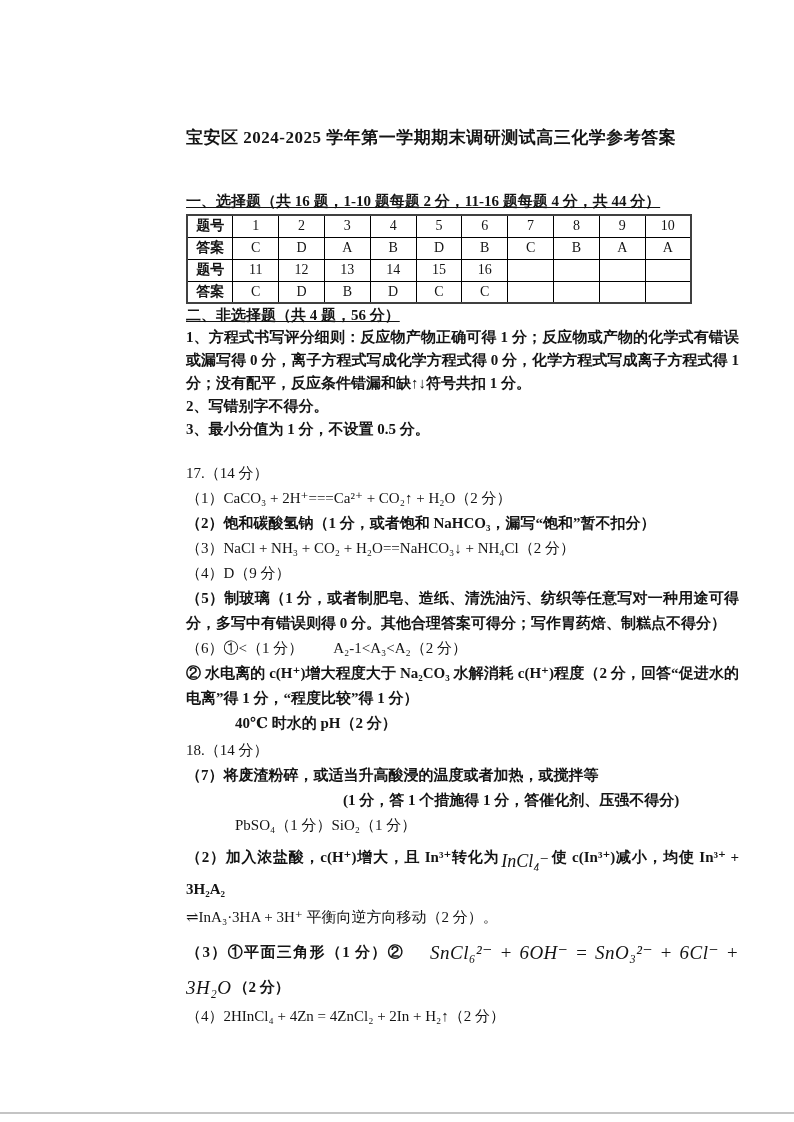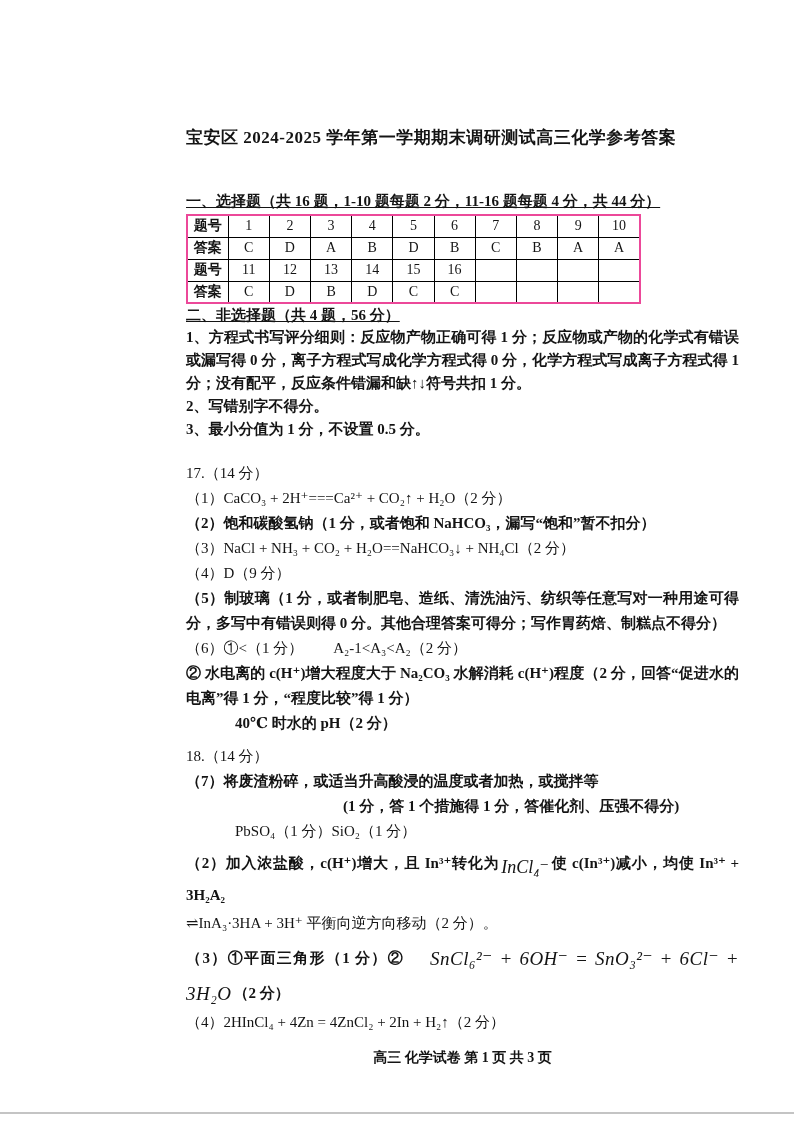--- a/index.html
+++ b/index.html
@@ -14,36 +14,36 @@
     position:absolute; left:186px; top:126px; width:553px;
   }
   .title {
     font-size:17px; line-height:24px; font-weight:700;
     margin-bottom:40px; letter-spacing:0.5px;
   }
   .sec-heading {
     font-size:15px; line-height:22px; font-weight:700;text-decoration:underline;
   }
   table.answers {
-    width:455px; table-layout:fixed; border-collapse:collapse;
-    margin-top:2px; border:2px solid #ec4899;
+    width:506px; table-layout:fixed; border-collapse:collapse;
+    margin-top:2px; border:2px solid #404040;
   }
   table.answers td {
     border:1px solid #000; height:22px;
     text-align:center; vertical-align:middle;
     font-size:14px; line-height:20px;
   }
   table.answers td:first-child { font-weight:700; }
   .note {
     font-size:15px; line-height:23px; font-weight:700;
     text-align:justify;
   }
   .q-head { font-size:15px; line-height:25px; font-weight:400; }
   .q-head.mt-q17 { margin-top:20px; }
-  .q-head.mt-q18 { margin-top:8px; }
+  .q-head.mt-q18 { margin-top:2px; }
   .line { font-size:15px; line-height:25px; }
   .line.text { font-weight:700; text-align:justify; }
   .line.formula { font-weight:400; }
   .indent-big { margin-left:157px; }
   .indent-sm { margin-left:49px; }
   .tall-2 { line-height:32px; margin-top:2px; }
   .tall-3 { line-height:34px; margin-top:4px; }
   .mt-sm { }
   .inline-math {
     font-style:italic; font-weight:400; font-size:18px;
@@ -147,17 +147,16 @@
     <p class="q-head mt-q18">18.（14 分）</p>
     <p class="line text">（7）将废渣粉碎，或适当升高酸浸的温度或者加热，或搅拌等</p>
     <p class="line text indent-big">(1 分，答 1 个措施得 1 分，答催化剂、压强不得分)</p>
     <p class="line formula indent-sm">PbSO₄（1 分）SiO₂（1 分）</p>
     <p class="line text tall-2"><span>（2）加入浓盐酸，c(H⁺)增大，且 In³⁺转化为</span><span class="inline-math">InCl₄⁻</span><span>使 c(In³⁺)减小，均使 In³⁺ + 3H₂A₂</span></p>
     <p class="line formula mt-sm">⇌InA₃·3HA + 3H⁺ 平衡向逆方向移动（2 分）。</p>
     <p class="line text tall-3"><span>（3）①平面三角形（1 分）②</span><span class="inline-math eq">SnCl₆²⁻ + 6OH⁻ = SnO₃²⁻ + 6Cl⁻ + 3H₂O</span><span>（2 分）</span></p>
     <p class="line formula mt-sm">（4）2HInCl₄ + 4Zn = 4ZnCl₂ + 2In + H₂↑（2 分）</p>
   </div>
 
-  <p class="page-footer">高三 化学试卷 第 1 页 共 3 页</p>
 
 </div>
 
 <div class="bottom-edge"></div>
 
 </body></html>

